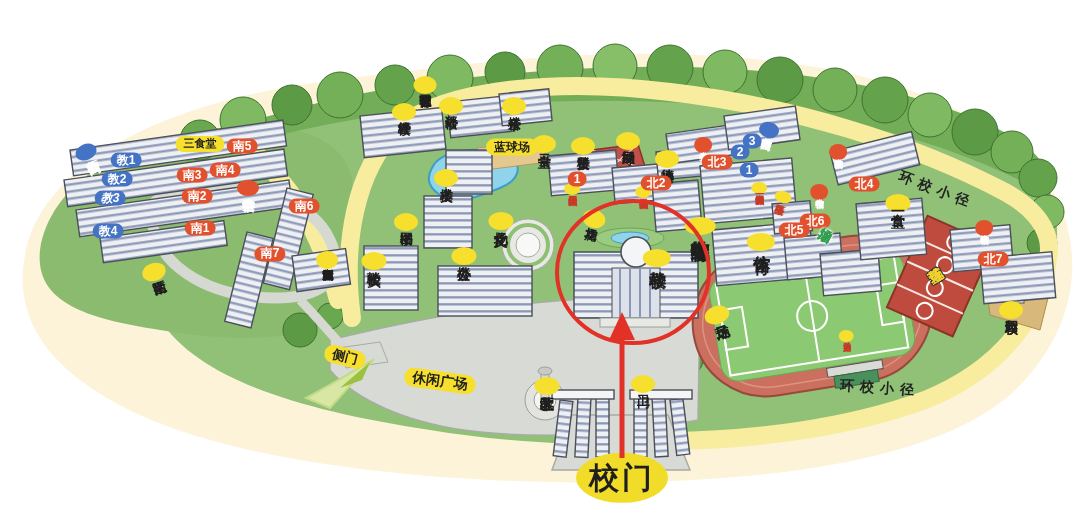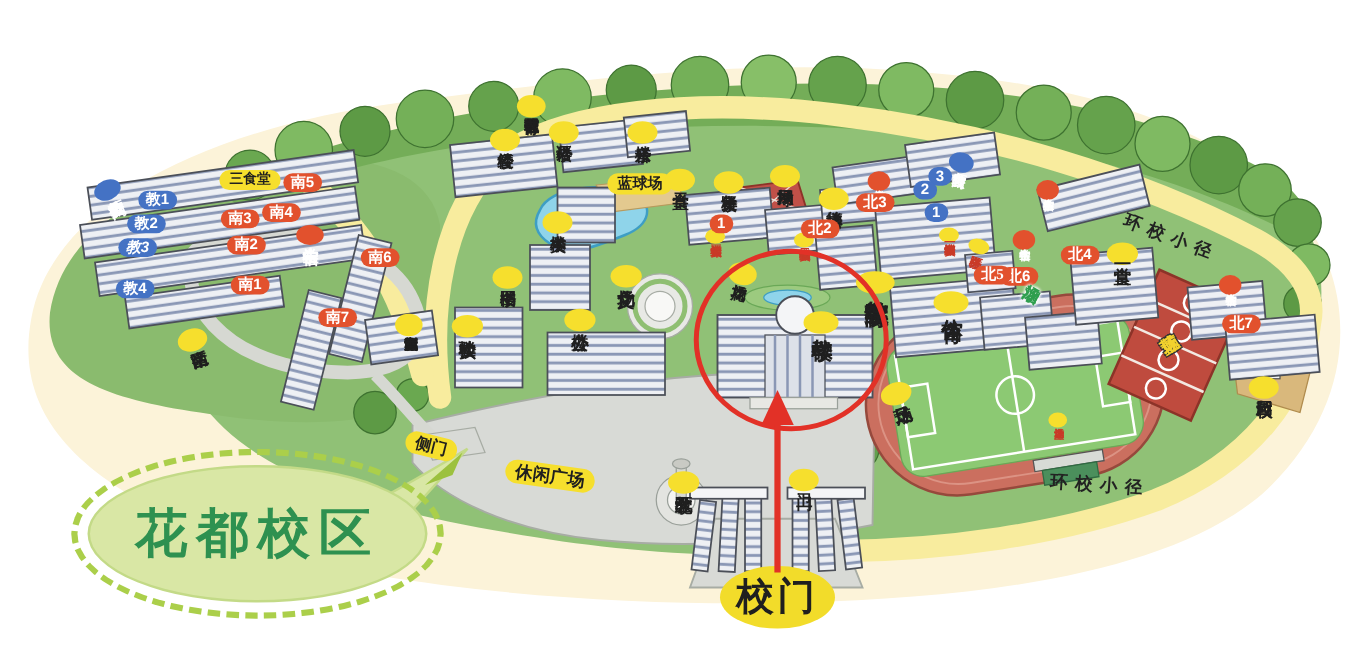--- a/index.html
+++ b/index.html
@@ -199,42 +199,36 @@
       <rect x="652" y="397" width="13" height="60" transform="rotate(-3 652 397)"></rect>
       <rect x="670" y="400" width="13" height="56" transform="rotate(-7 670 400)"></rect>
       <rect x="552" y="390" width="62" height="9" fill="#f4f5f7"></rect>
       <rect x="630" y="390" width="62" height="9" fill="#f4f5f7"></rect>
     </g>
 
     <path d="M306 398 C336 382 352 372 374 359 L330 408 Z" fill="#d9e7a5" stroke="#c3da87" stroke-width="2"></path>
     <path d="M340 388 L370 362 L362 380 Z" fill="#9cc13e"></path>
   </svg>
 
-  <div class="bubble-wrap">
-    <div class="bubble-dash"></div>
-    <div class="bubble-body">
-      <span>花都校区</span>
-    </div>
-  </div>
 
   <div id="labels">
       <div class="lbl yh" style="left: 200px; top: 144px; font-size: 11px; transform: translate(-50%, -50%) rotate(0deg);">三食堂</div>
       <div class="lbl rp" style="left: 242px; top: 146px; transform: translate(-50%, -50%) rotate(0deg);">南5</div>
       <div class="lbl bv" style="left: 86px; top: 152px; font-size: 13px; transform: translate(-50%, -50%) rotate(-24deg);">教师公寓</div>
       <div class="lbl bp" style="left: 126px; top: 160px; transform: translate(-50%, -50%) rotate(0deg); text-align: right;">教1</div>
       <div class="lbl bp" style="left: 117px; top: 179px; transform: translate(-50%, -50%) rotate(0deg);">教2</div>
       <div class="lbl bp" style="left: 110px; top: 198px; transform: translate(-50%, -50%) rotate(0deg); font-style: italic;">教3</div>
       <div class="lbl bp" style="left: 108px; top: 231px; transform: translate(-50%, -50%) rotate(0deg);">教4</div>
       <div class="lbl rp" style="left: 192px; top: 175px; transform: translate(-50%, -50%) rotate(0deg);">南3</div>
       <div class="lbl rp" style="left: 225px; top: 170px; transform: translate(-50%, -50%) rotate(0deg);">南4</div>
       <div class="lbl rv" style="left: 248px; top: 188px; font-size: 13px; transform: translate(-50%, -50%) rotate(0deg);">学生宿舍</div>
       <div class="lbl rp" style="left: 197px; top: 196px; transform: translate(-50%, -50%) rotate(0deg);">南2</div>
       <div class="lbl rp" style="left: 200px; top: 228px; transform: translate(-50%, -50%) rotate(0deg);">南1</div>
       <div class="lbl rp" style="left: 304px; top: 206px; transform: translate(-50%, -50%) rotate(0deg);">南6</div>
-      <div class="lbl rp" style="left: 270px; top: 254px; transform: translate(-50%, -50%) rotate(0deg);">南7</div>
+      <div class="lbl rp" style="left: 270px; top: 254px; transform: translate(-50%, -50%) rotate(0deg); font-family: Liberation Mono, monospace;">南7</div>
       <div class="lbl yv" style="left: 154px; top: 272px; font-size: 13px; transform: translate(-50%, -50%) rotate(-18deg);">南生活区</div>
       <div class="lbl yv" style="left: 327px; top: 260px; font-size: 11px; transform: translate(-50%, -50%) rotate(0deg);">新能源汽车实训室</div>
       <div class="lbl yh" style="left: 345px; top: 357px; font-size: 13px; transform: translate(-50%, -50%) rotate(14deg);">侧门</div>
       <div class="lbl yv" style="left: 425px; top: 85px; font-size: 12px; transform: translate(-50%, -50%) rotate(0deg);">双证教育管理部</div>
       <div class="lbl yv" style="left: 404px; top: 112px; font-size: 13px; transform: translate(-50%, -50%) rotate(0deg);">经管楼</div>
       <div class="lbl yv" style="left: 451px; top: 106px; font-size: 13px; transform: translate(-50%, -50%) rotate(0deg);">外语楼</div>
       <div class="lbl yv" style="left: 514px; top: 106px; font-size: 13px; transform: translate(-50%, -50%) rotate(0deg);">音乐楼</div>
       <div class="lbl yh" style="left: 512px; top: 147px; font-size: 12px; transform: translate(-50%, -50%) rotate(0deg);">蓝球场</div>
       <div class="lbl yv" style="left: 544px; top: 144px; font-size: 13px; transform: translate(-50%, -50%) rotate(0deg);">二食堂</div>
       <div class="lbl yv" style="left: 583px; top: 146px; font-size: 13px; transform: translate(-50%, -50%) rotate(0deg);">集贤楼</div>
@@ -246,33 +240,33 @@
       <div class="lbl yv" style="left: 594px; top: 219px; font-size: 12px; transform: translate(-50%, -50%) rotate(12deg);">花坛广场</div>
       <div class="lbl yrv" style="left: 572px; top: 189px; font-size: 9px; transform: translate(-50%, -50%) rotate(0deg);">第三综合实训楼</div>
       <div class="lbl rp" style="left: 577px; top: 179px; transform: translate(-50%, -50%) rotate(0deg);">1</div>
       <div class="lbl yv" style="left: 628px; top: 141px; font-size: 13px; transform: translate(-50%, -50%) rotate(0deg);">网球场</div>
       <div class="lbl yv" style="left: 667px; top: 159px; font-size: 13px; transform: translate(-50%, -50%) rotate(0deg);">培德楼</div>
       <div class="lbl yrv" style="left: 643px; top: 192px; font-size: 9px; transform: translate(-50%, -50%) rotate(0deg);">第二综合实训楼</div>
       <div class="lbl rp" style="left: 656px; top: 183px; transform: translate(-50%, -50%) rotate(0deg);">北2</div>
       <div class="lbl yv" style="left: 657px; top: 258px; font-size: 17px; transform: translate(-50%, -50%) rotate(0deg);">教学楼</div>
       <div class="lbl yv" style="left: 700px; top: 226px; font-size: 19px; transform: translate(-50%, -50%) rotate(0deg);">继续教育学院</div>
       <div class="lbl rv" style="left: 703px; top: 145px; font-size: 9px; transform: translate(-50%, -50%) rotate(0deg);">学生宿舍</div>
-      <div class="lbl rp" style="left: 700px; top: 162px; transform: translate(-50%, -50%) rotate(0deg);">北3</div>
+      <div class="lbl rp" style="left: 717px; top: 162px; transform: translate(-50%, -50%) rotate(0deg);">北3</div>
       <div class="lbl bv" style="left: 769px; top: 130px; font-size: 11px; transform: translate(-50%, -50%) rotate(14deg);">教师公寓</div>
       <div class="lbl bp" style="left: 752px; top: 141px; transform: translate(-50%, -50%) rotate(0deg);">3</div>
       <div class="lbl bp" style="left: 740px; top: 152px; transform: translate(-50%, -50%) rotate(0deg);">2</div>
       <div class="lbl bp" style="left: 749px; top: 170px; transform: translate(-50%, -50%) rotate(0deg);">1</div>
       <div class="lbl yrv" style="left: 759px; top: 188px; font-size: 9px; transform: translate(-50%, -50%) rotate(0deg);">第一综合实训楼</div>
       <div class="lbl yrv" style="left: 783px; top: 197px; font-size: 10px; transform: translate(-50%, -50%) rotate(18deg);">医务楼</div>
       <div class="lbl yv" style="left: 761px; top: 242px; font-size: 17px; transform: translate(-50%, -50%) rotate(0deg);">体育馆</div>
       <div class="lbl rv" style="left: 838px; top: 152px; font-size: 9px; transform: translate(-50%, -50%) rotate(0deg);">学生宿舍</div>
-      <div class="lbl rp" style="left: 864px; top: 184px; transform: translate(-50%, -50%) rotate(0deg); margin-top: 20px;">北4</div>
+      <div class="lbl rp" style="left: 864px; top: 184px; transform: translate(-50%, -50%) rotate(0deg);">北4</div>
       <div class="lbl rv" style="left: 819px; top: 192px; font-size: 9px; transform: translate(-50%, -50%) rotate(0deg);">学生宿舍</div>
       <div class="lbl rp" style="left: 815px; top: 221px; transform: translate(-50%, -50%) rotate(0deg);">北6</div>
-      <div class="lbl rp" style="left: 794px; top: 220px; transform: translate(-50%, -50%) rotate(0deg); font-family: Liberation Serif, serif;">北5</div>
+      <div class="lbl rp" style="left: 794px; top: 230px; transform: translate(-50%, -50%) rotate(0deg);">北5</div>
       <div class="lbl gt" style="left: 833px; top: 220px; font-size: 13px; transform: translate(-50%, -50%) rotate(28deg);">溜冰场</div>
       <div class="lbl yv" style="left: 898px; top: 203px; font-size: 14px; transform: translate(-50%, -50%) rotate(0deg);">一食堂</div>
       <div class="lbl pt" style="left: 937px; top: 190px; font-size: 14px; transform: translate(-50%, -50%) rotate(21deg);">环校小径</div>
       <div class="lbl rv" style="left: 984px; top: 228px; font-size: 9px; transform: translate(-50%, -50%) rotate(0deg);">学生宿舍</div>
       <div class="lbl rp" style="left: 993px; top: 259px; transform: translate(-50%, -50%) rotate(0deg);">北7</div>
       <div class="lbl ct" style="left: 926px; top: 260px; font-size: 14px; transform: translate(-50%, -50%) rotate(-32deg);">蓝球场</div>
       <div class="lbl yv" style="left: 1011px; top: 310px; font-size: 13px; transform: translate(-50%, -50%) rotate(0deg);">校园驾校</div>
       <div class="lbl yv" style="left: 717px; top: 315px; font-size: 14px; transform: translate(-50%, -50%) rotate(-18deg);">足球场</div>
       <div class="lbl yrv" style="left: 846px; top: 336px; font-size: 8px; transform: translate(-50%, -50%) rotate(0deg);">运动场主席台</div>
       <div class="lbl pt" style="left: 880px; top: 388px; font-size: 14px; transform: translate(-50%, -50%) rotate(4deg);">环校小径</div>

